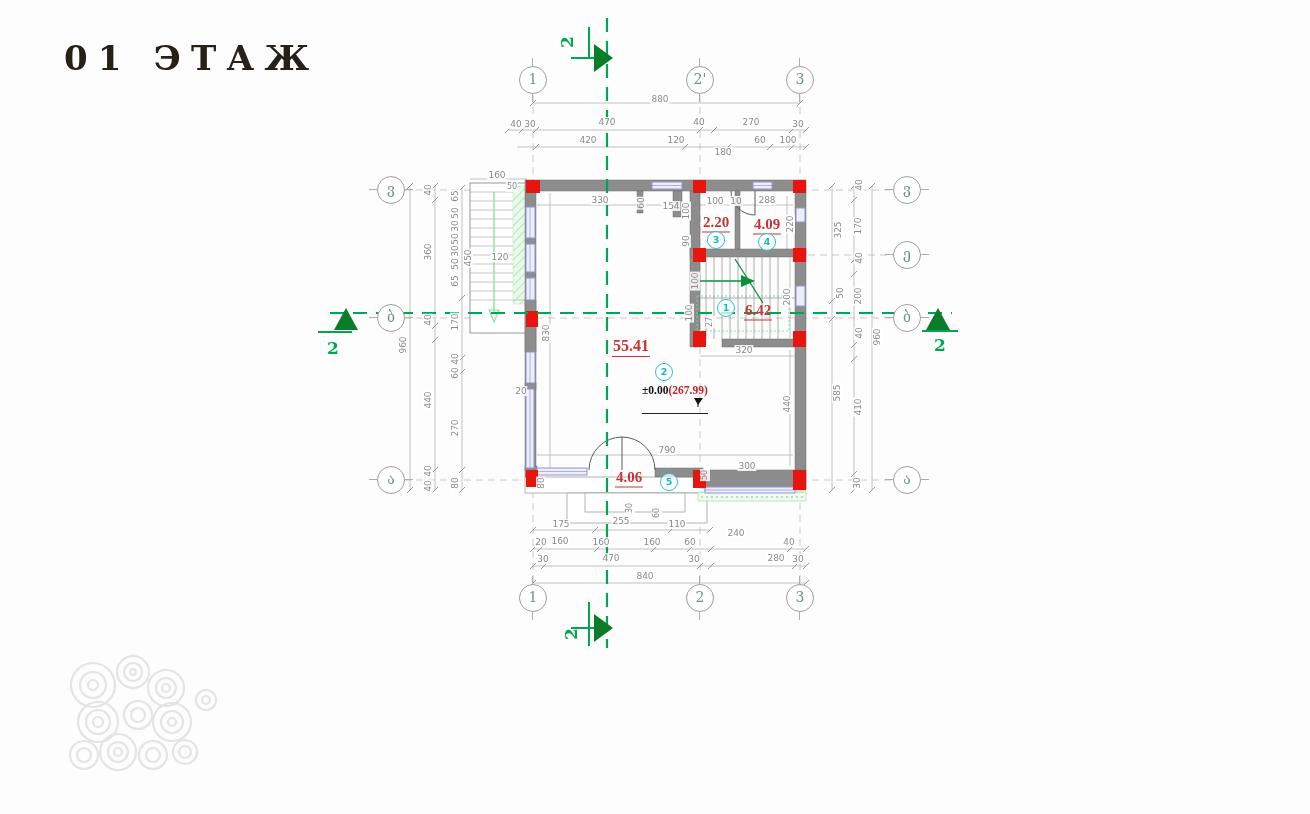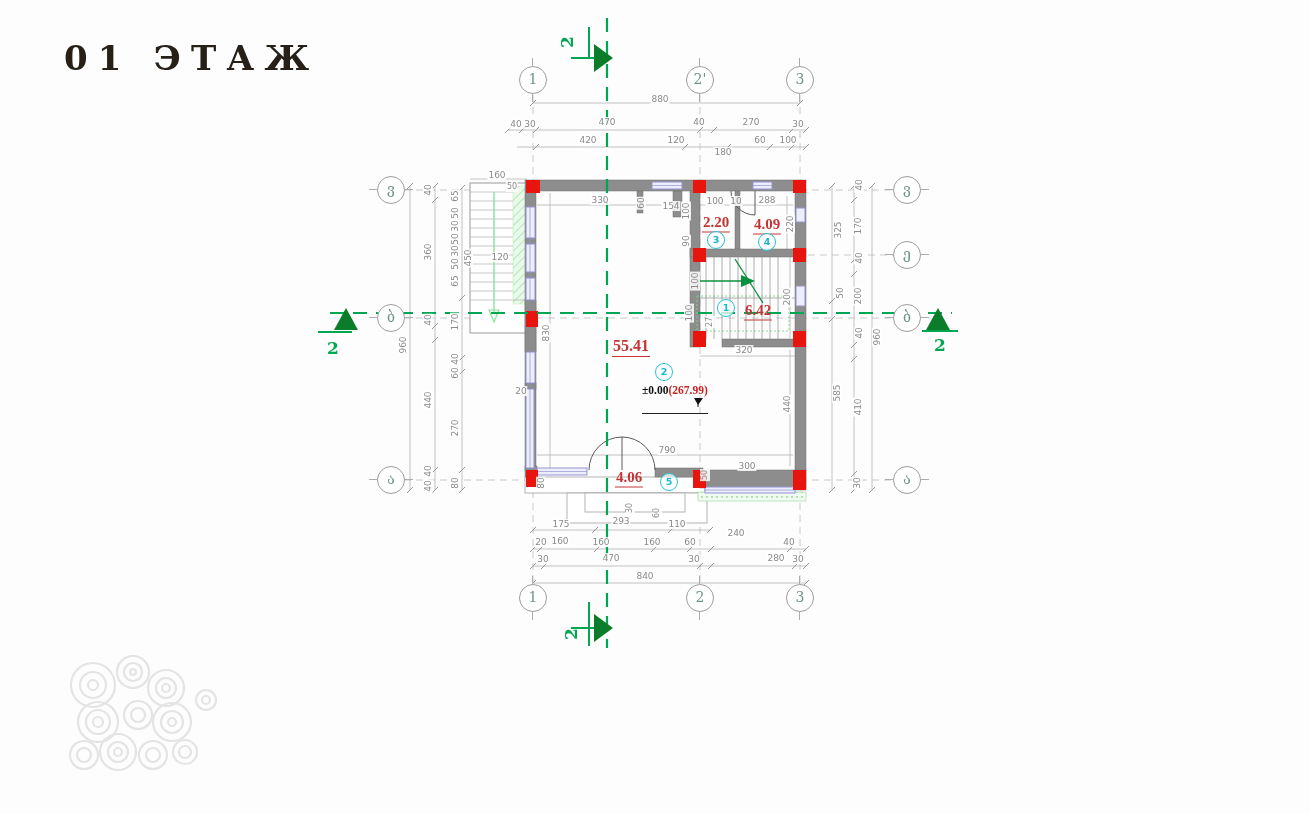--- a/index.html
+++ b/index.html
@@ -349,21 +349,21 @@
       <div class="lbl dim rot" style="left: 837px; top: 393px;">585</div>
       <div class="lbl dim rot" style="left: 859px; top: 185px;">40</div>
       <div class="lbl dim rot" style="left: 858px; top: 226px;">170</div>
       <div class="lbl dim rot" style="left: 859px; top: 258px;">40</div>
       <div class="lbl dim rot" style="left: 858px; top: 296px;">200</div>
       <div class="lbl dim rot" style="left: 859px; top: 333px;">40</div>
       <div class="lbl dim rot" style="left: 858px; top: 407px;">410</div>
       <div class="lbl dim rot" style="left: 857px; top: 483px;">30</div>
       <div class="lbl dim rot" style="left: 877px; top: 337px;">960</div>
       <div class="lbl dim" style="left: 561px; top: 524px;">175</div>
-      <div class="lbl dim" style="left: 621px; top: 521px;">293</div>
+      <div class="lbl dim" style="left: 621px; top: 521px;">255</div>
       <div class="lbl dim" style="left: 677px; top: 524px;">110</div>
       <div class="lbl dim" style="left: 541px; top: 542px;">20</div>
       <div class="lbl dim" style="left: 560px; top: 541px;">160</div>
       <div class="lbl dim" style="left: 601px; top: 542px;">160</div>
       <div class="lbl dim" style="left: 652px; top: 542px;">160</div>
       <div class="lbl dim" style="left: 690px; top: 542px;">60</div>
       <div class="lbl dim" style="left: 736px; top: 533px;">240</div>
       <div class="lbl dim" style="left: 789px; top: 542px;">40</div>
       <div class="lbl dim" style="left: 543px; top: 559px;">30</div>
       <div class="lbl dim" style="left: 611px; top: 558px;">470</div>

